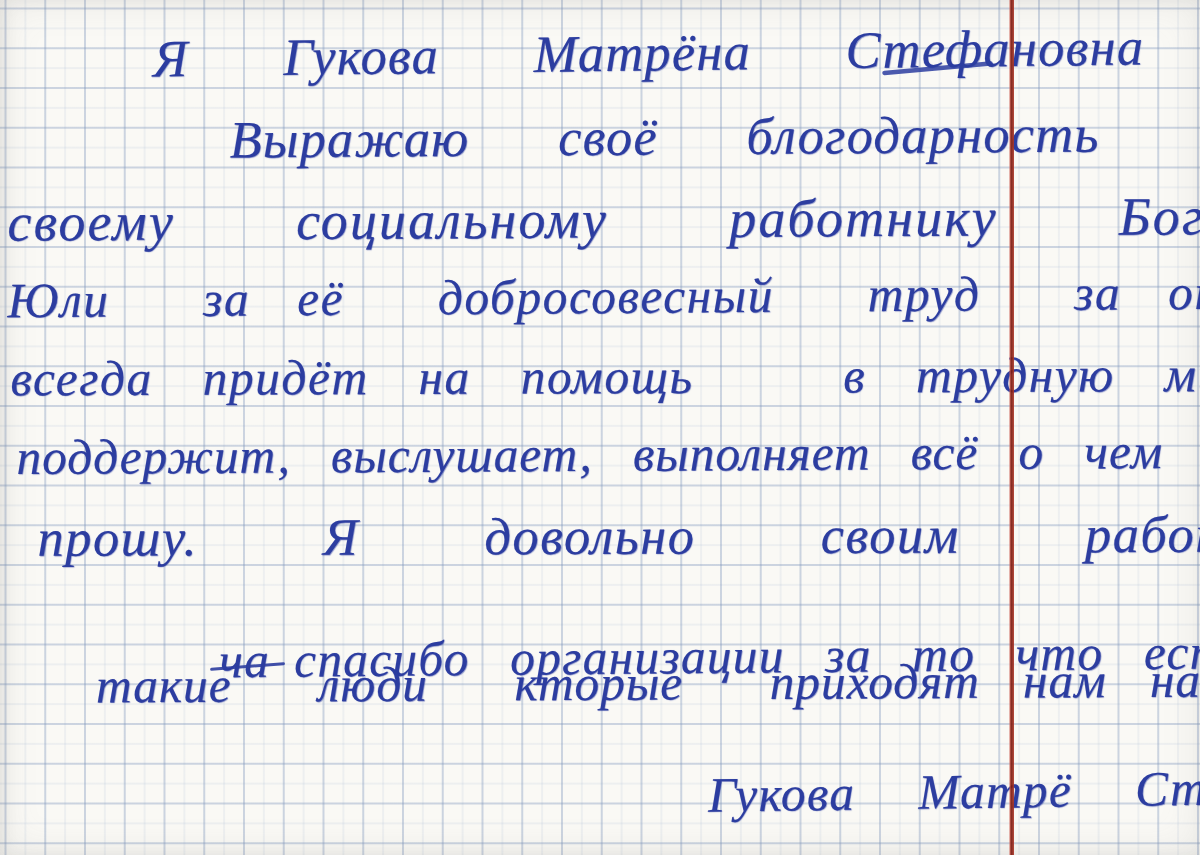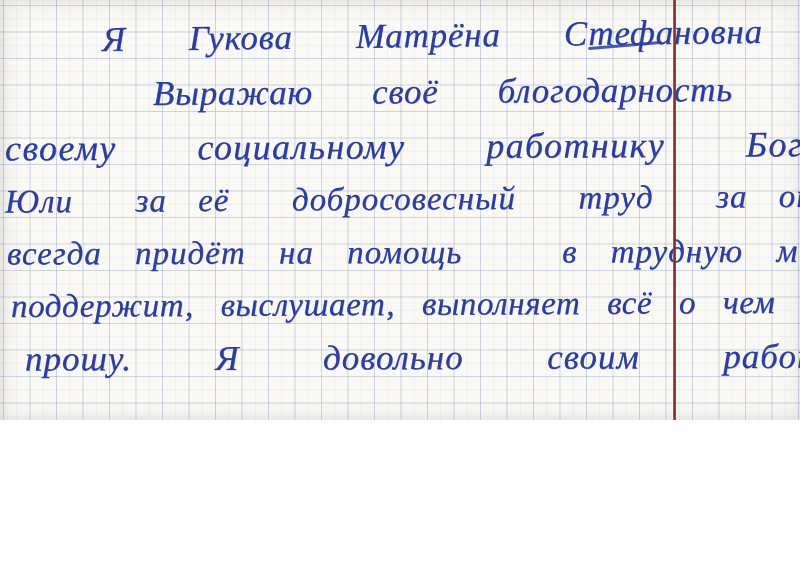--- a/index.html
+++ b/index.html
@@ -3,21 +3,21 @@
 <meta charset="utf-8">
 <style>
   html, body {
     margin: 0; padding: 0;
     width: 800px; height: 570px;
     overflow: hidden;
     font-family: "Liberation Serif", "DejaVu Serif", serif;
   }
   .paper {
     position: relative;
-    width: 800px; height: 420px;
+    width: 800px; height: 570px;
     background-color: #faf9f5;
     background-image:
       linear-gradient(to right, rgba(125,148,186,0.30) 1px, rgba(0,0,0,0) 1px),
       linear-gradient(to bottom, rgba(125,148,186,0.30) 1px, rgba(0,0,0,0) 1px),
       linear-gradient(to right, rgba(180,195,215,0.18) 1px, rgba(0,0,0,0) 1px),
       linear-gradient(to bottom, rgba(180,195,215,0.18) 1px, rgba(0,0,0,0) 1px);
     background-size: 26.5px 26.5px, 26.5px 26.5px, 13.25px 13.25px, 13.25px 13.25px;
     background-position: 3px 5px, 3px 5px, 3px 5px, 3px 5px;
     box-shadow: inset 0 0 26px rgba(110,110,110,0.14), inset 3px 0 9px rgba(120,120,120,0.10);
     overflow: hidden;

